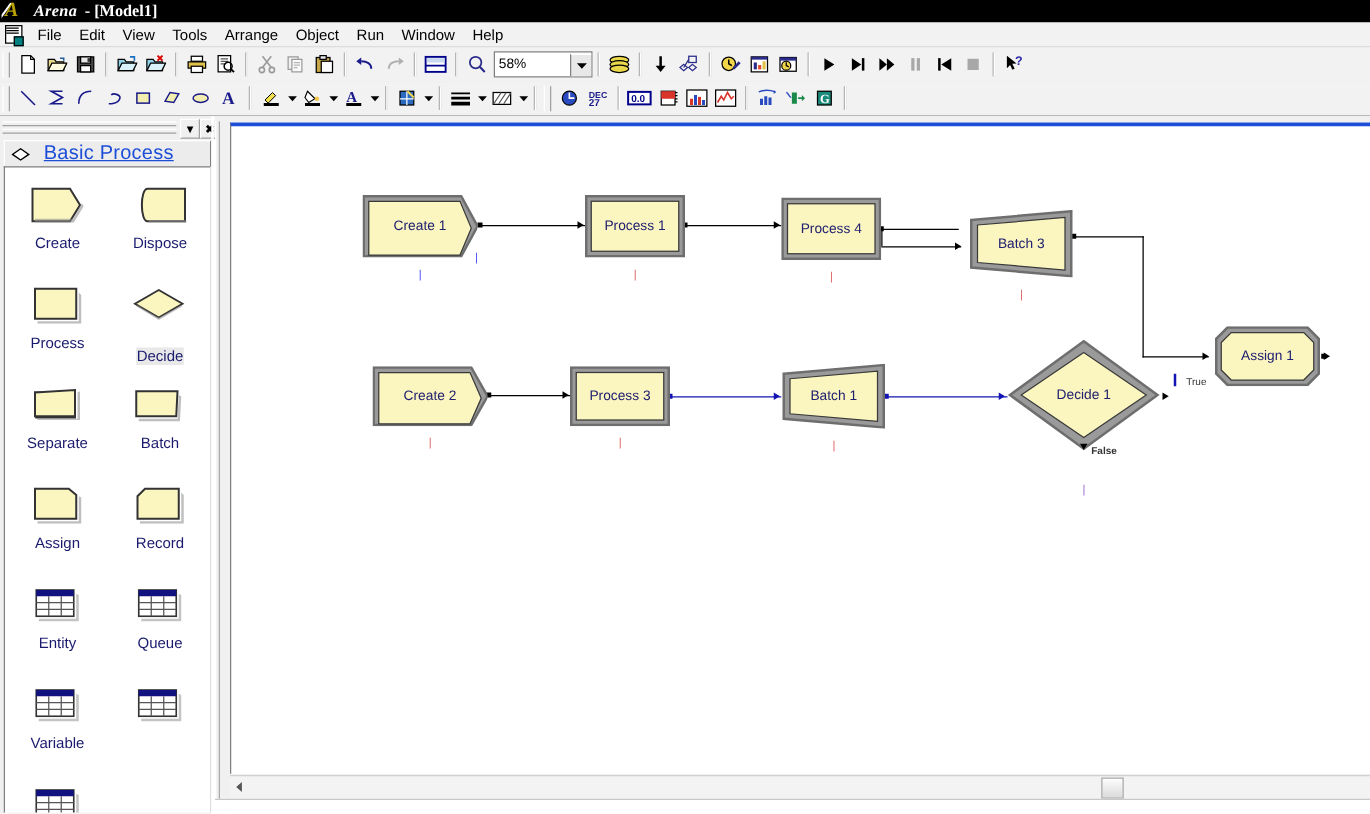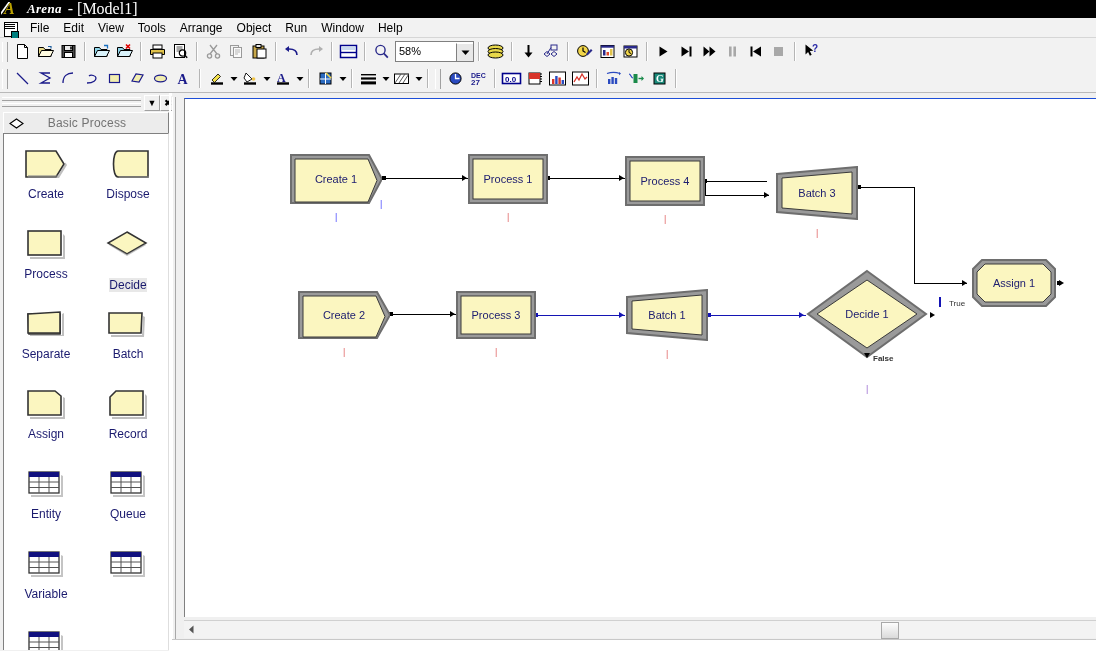--- a/index.html
+++ b/index.html
@@ -32,29 +32,29 @@
     font-size:16px;font-weight:bold;font-style:italic;
     color:#b9a000;line-height:16px;
   }
   .title-text{
     font-family:"Liberation Serif",serif;
     font-size:13px;font-style:italic;font-weight:bold;
     letter-spacing:.3px;white-space:nowrap;
   }
   .title-doc{
     font-family:"Liberation Serif",serif;
-    font-size:16px;font-style:normal;font-weight:normal;
+    font-size:13px;font-style:normal;font-weight:bold;
     margin-left:6px;white-space:nowrap;
   }
 
   
   .menubar{
     position:absolute;left:0;top:18px;width:1096px;height:19px;
     background:#f2f2f2;border-bottom:1px solid #d6d6d6;
-    display:flex;align-items:flex-end;
+    display:flex;align-items:center;
   }
   .mdi-icon{
     width:16px;height:15px;margin-left:3px;margin-right:4px;position:relative;flex:0 0 auto;
   }
   .mdi-icon .sheet{
     position:absolute;left:1px;top:0;width:12px;height:13px;
     background:#ffffff;border:1px solid #000;
   }
   .mdi-icon .bar{
     position:absolute;left:2px;width:10px;height:1px;background:#000;
@@ -130,22 +130,22 @@
   .panel-title{
     position:absolute;left:3px;top:19px;width:164px;height:20px;
     background:#ececec;border:1px solid #808080;border-top-color:#fff;border-left-color:#fff;
     display:flex;align-items:center;
   }
   .panel-title .dia{
     width:16px;height:16px;margin-left:4px;margin-right:4px;flex:0 0 auto;
     display:flex;align-items:center;justify-content:center;
   }
   .panel-title .ptxt{
-    font-size:12px;color:#737373;font-weight:normal;flex:1;text-align:center;
-    margin-right:22px;letter-spacing:.2px;
+    font-size:16px;color:#1d4ed8;font-weight:normal;flex:1;text-align:center;
+    margin-right:22px;letter-spacing:.2px;text-decoration:underline;
   }
   .panel-body{
     position:absolute;left:3px;top:40px;width:164px;height:516px;
     background:#ffffff;border-left:1px solid #808080;border-top:1px solid #808080;
     border-right:1px solid #dedede;overflow:hidden;
   }
   .mod-grid{
     position:absolute;left:0;top:6px;width:164px;
     display:grid;grid-template-columns:76px 76px;gap:0px 6px;padding-left:4px;
   }
@@ -171,21 +171,21 @@
   }
   .mw-vgrip{
     position:absolute;left:0;top:0;width:11px;height:558px;background:#f0f0f0;
   }
   .mw-vgrip .bar{
     position:absolute;top:4px;width:2px;height:550px;background:#f0f0f0;
     border-left:1px solid #ffffff;border-right:1px solid #a8a8a8;
   }
   .canvas{
     position:absolute;left:12px;top:5px;width:912px;height:518px;
-    background:#ffffff;border-top:1px solid #1d4ed8;border-left:1px solid #808080;
+    background:#ffffff;border-top:3px solid #1d4ed8;border-left:1px solid #808080;
     overflow:hidden;
   }
   .hscroll{
     position:absolute;left:12px;top:527px;width:912px;height:17px;
     background:#f3f3f3;border-top:1px solid #d0d0d0;
   }
   .hscroll .leftarrow{
     position:absolute;left:0;top:0;width:14px;height:17px;
     display:flex;align-items:center;justify-content:center;
   }

